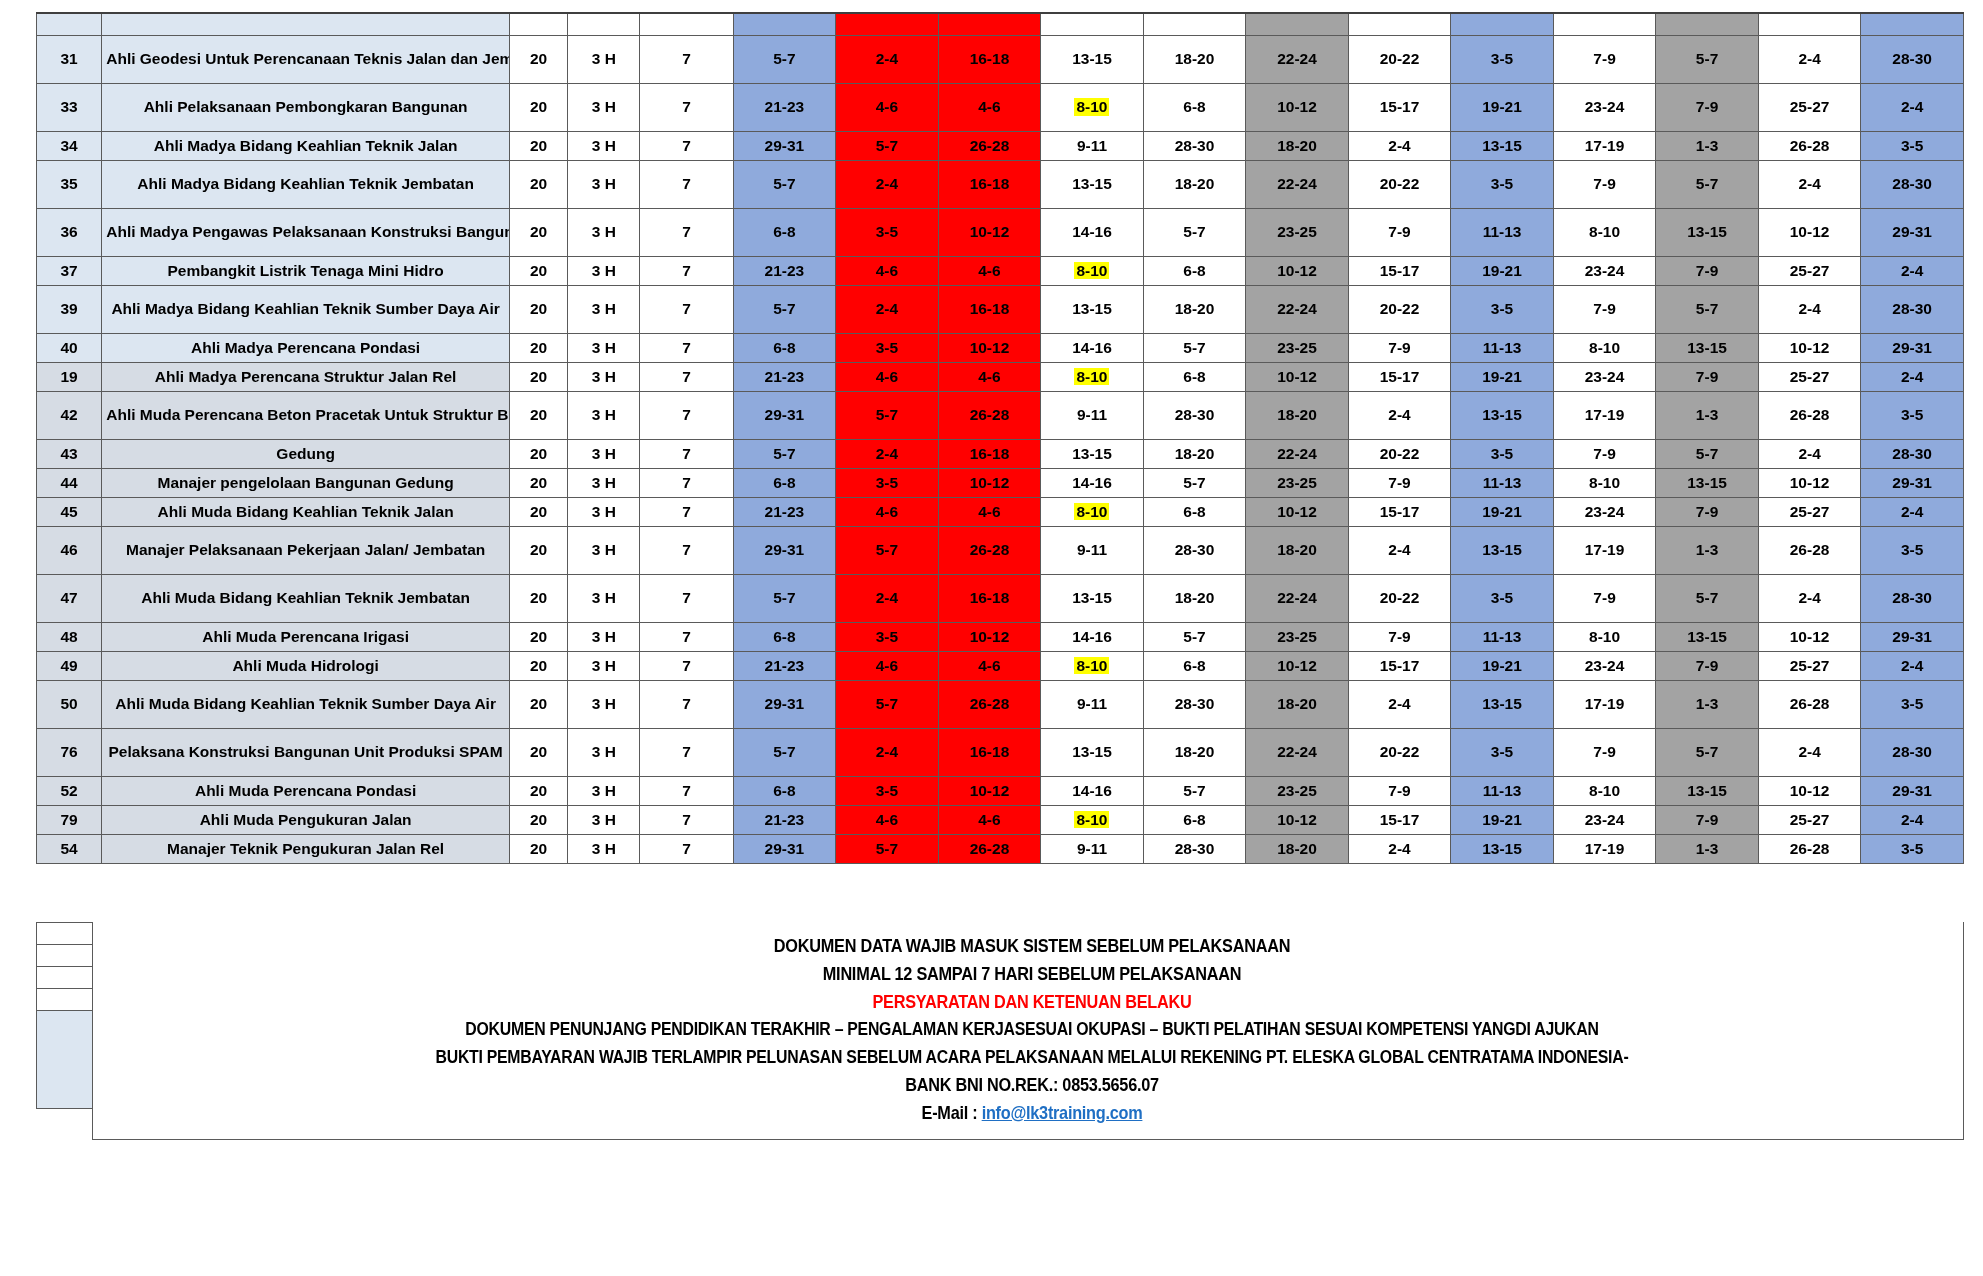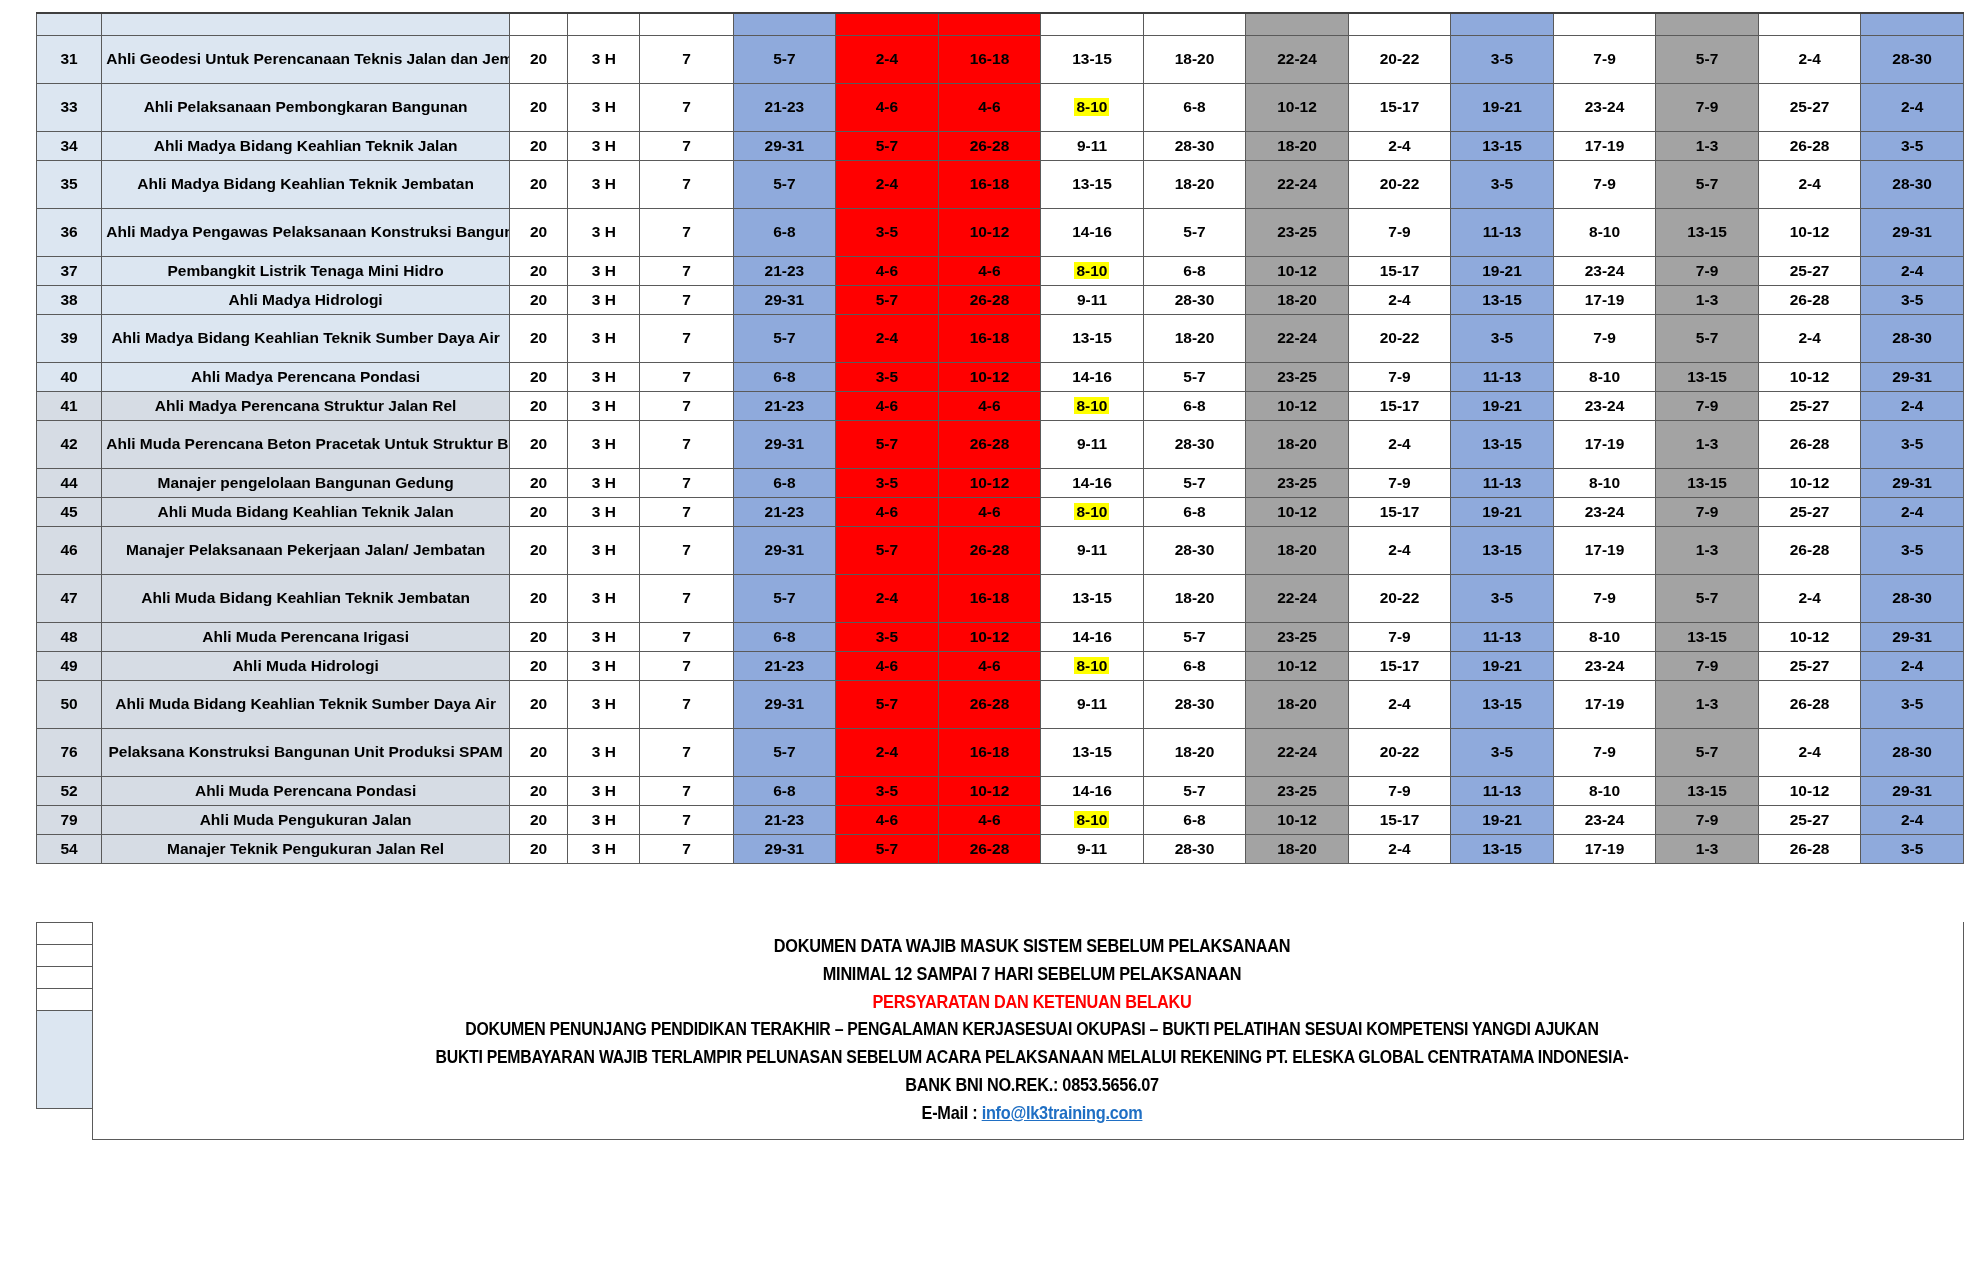--- a/index.html
+++ b/index.html
@@ -283,39 +283,20 @@
           <td class="fill-white"><span class="hl-yellow">8-10</span></td>
           <td class="fill-white">6-8</td>
           <td class="fill-orange">10-12</td>
           <td class="fill-white">15-17</td>
           <td class="fill-blue">19-21</td>
           <td class="fill-white">23-24</td>
           <td class="fill-orange">7-9</td>
           <td class="fill-white">25-27</td>
           <td class="fill-blue">2-4</td>
         </tr>
-        <tr class="r1">
-          <td class="fill-hdrblue numcell">38</td>
-          <td class="fill-hdrblue namecell">Ahli Madya Hidrologi</td>
-          <td class="fill-white qtycell">20</td>
-          <td class="fill-white">3 H</td>
-          <td class="fill-white">7</td>
-          <td class="fill-blue">29-31</td>
-          <td class="fill-red">5-7</td>
-          <td class="fill-red">26-28</td>
-          <td class="fill-white">9-11</td>
-          <td class="fill-white">28-30</td>
-          <td class="fill-orange">18-20</td>
-          <td class="fill-white">2-4</td>
-          <td class="fill-blue">13-15</td>
-          <td class="fill-white">17-19</td>
-          <td class="fill-orange">1-3</td>
-          <td class="fill-white">26-28</td>
-          <td class="fill-blue">3-5</td>
-        </tr>
         <tr class="r2">
           <td class="fill-hdrblue numcell">39</td>
           <td class="fill-hdrblue namecell">Ahli Madya Bidang Keahlian Teknik Sumber Daya Air</td>
           <td class="fill-white qtycell">20</td>
           <td class="fill-white">3 H</td>
           <td class="fill-white">7</td>
           <td class="fill-blue">5-7</td>
           <td class="fill-red">2-4</td>
           <td class="fill-red">16-18</td>
           <td class="fill-white">13-15</td>
@@ -341,21 +322,21 @@
           <td class="fill-white">5-7</td>
           <td class="fill-orange">23-25</td>
           <td class="fill-white">7-9</td>
           <td class="fill-blue">11-13</td>
           <td class="fill-white">8-10</td>
           <td class="fill-orange">13-15</td>
           <td class="fill-white">10-12</td>
           <td class="fill-blue">29-31</td>
         </tr>
         <tr class="r1">
-          <td class="fill-hdrgrey numcell">41</td>
+          <td class="fill-hdrgrey numcell">19</td>
           <td class="fill-hdrgrey namecell">Ahli Madya Perencana Struktur Jalan Rel</td>
           <td class="fill-white qtycell">20</td>
           <td class="fill-white">3 H</td>
           <td class="fill-white">7</td>
           <td class="fill-blue">21-23</td>
           <td class="fill-red">4-6</td>
           <td class="fill-red">4-6</td>
           <td class="fill-white"><span class="hl-yellow">8-10</span></td>
           <td class="fill-white">6-8</td>
           <td class="fill-orange">10-12</td>
@@ -379,20 +360,39 @@
           <td class="fill-white">28-30</td>
           <td class="fill-orange">18-20</td>
           <td class="fill-white">2-4</td>
           <td class="fill-blue">13-15</td>
           <td class="fill-white">17-19</td>
           <td class="fill-orange">1-3</td>
           <td class="fill-white">26-28</td>
           <td class="fill-blue">3-5</td>
         </tr>
         <tr class="r1">
+          <td class="fill-hdrgrey numcell">43</td>
+          <td class="fill-hdrgrey namecell">Gedung</td>
+          <td class="fill-white qtycell">20</td>
+          <td class="fill-white">3 H</td>
+          <td class="fill-white">7</td>
+          <td class="fill-blue">5-7</td>
+          <td class="fill-red">2-4</td>
+          <td class="fill-red">16-18</td>
+          <td class="fill-white">13-15</td>
+          <td class="fill-white">18-20</td>
+          <td class="fill-orange">22-24</td>
+          <td class="fill-white">20-22</td>
+          <td class="fill-blue">3-5</td>
+          <td class="fill-white">7-9</td>
+          <td class="fill-orange">5-7</td>
+          <td class="fill-white">2-4</td>
+          <td class="fill-blue">28-30</td>
+        </tr>
+        <tr class="r1">
           <td class="fill-hdrgrey numcell">44</td>
           <td class="fill-hdrgrey namecell">Manajer pengelolaan Bangunan Gedung</td>
           <td class="fill-white qtycell">20</td>
           <td class="fill-white">3 H</td>
           <td class="fill-white">7</td>
           <td class="fill-blue">6-8</td>
           <td class="fill-red">3-5</td>
           <td class="fill-red">10-12</td>
           <td class="fill-white">14-16</td>
           <td class="fill-white">5-7</td>

